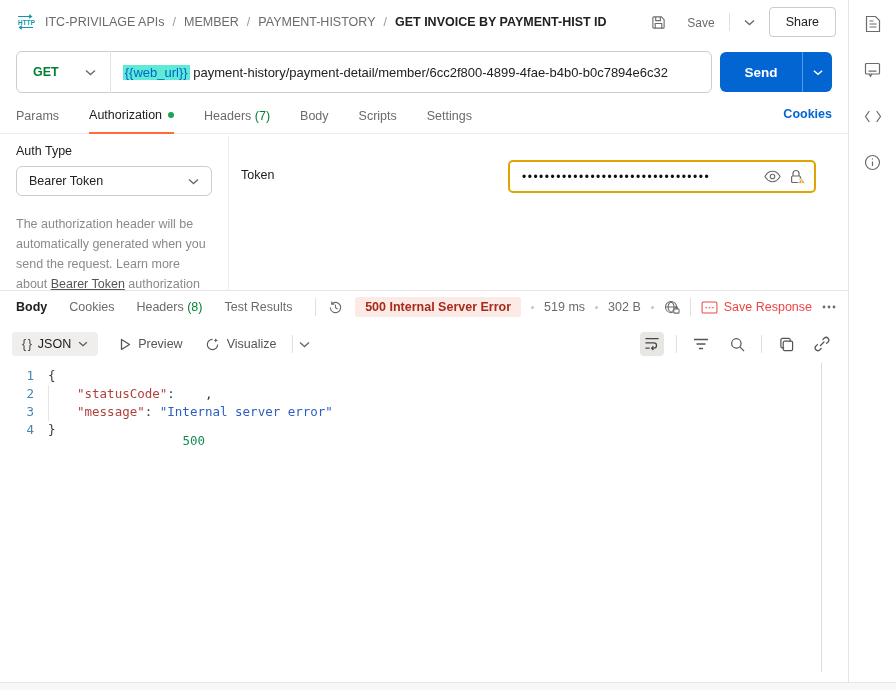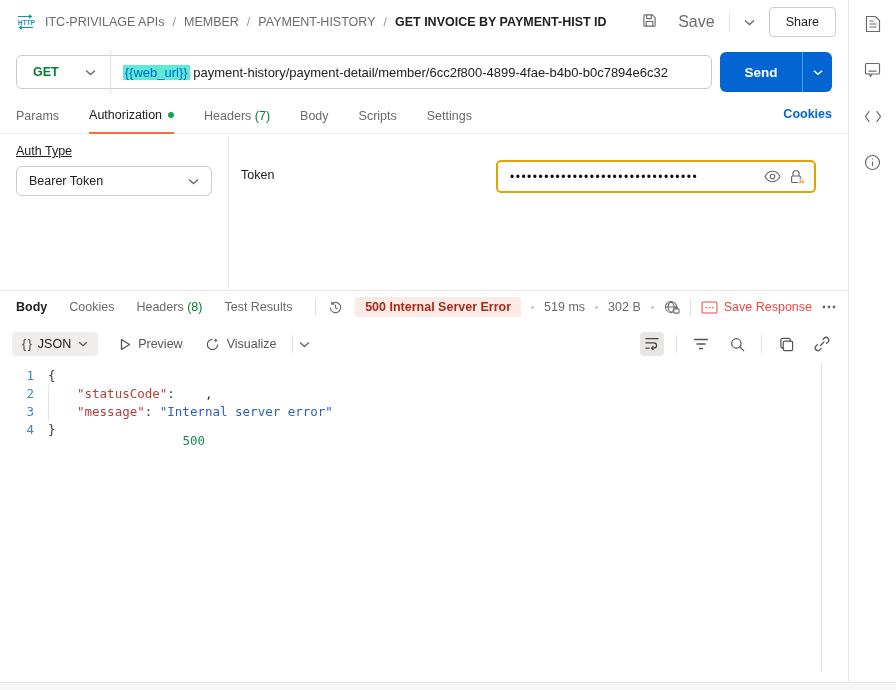--- a/index.html
+++ b/index.html
@@ -11,54 +11,54 @@
   .footer-strip { height:8px; background:#f7f7f7; border-top:1px solid #e8e8e8; }
 
   
   .topbar { height:44px; display:flex; align-items:center; justify-content:space-between; padding:0 12px 0 16px; }
   .crumbs { display:flex; align-items:center; gap:8px; font-size:12.5px; color:#6b6b6b; white-space:nowrap; }
   .crumb { color:#6b6b6b; }
   .crumb-sep { color:#9a9a9a; }
   .crumb-current { color:#212121; font-weight:700; }
   .http-logo { color:#1295a8; display:flex; align-items:center; margin-right:2px; }
   .top-actions { display:flex; align-items:center; gap:8px; color:#6b6b6b; }
-  .save-btn { display:flex; align-items:flex-start; gap:21px; font-size:16px; color:#6b6b6b; cursor:pointer; padding:4px 6px; }
+  .save-btn { display:flex; align-items:flex-end; gap:21px; font-size:12px; color:#6b6b6b; cursor:pointer; padding:4px 6px; }
   .mini-divider { width:1px; height:18px; background:#e0e0e0; }
   .chev-btn { padding:4px 6px; cursor:pointer; display:flex; align-items:center; }
   .share-btn { border:1px solid #ccc; border-radius:4px; background:#fff; font-size:12.5px; color:#212121; padding:7px 16px; cursor:pointer; }
 
   
   .request-row { height:56px; display:flex; align-items:center; gap:8px; padding:0 16px; }
-  .url-box { flex:1; height:34px; border:1px solid #ccc; border-radius:6px; display:flex; align-items:center; background:#fff; min-width:0; }
+  .url-box { flex:1; height:42px; border:1px solid #ccc; border-radius:6px; display:flex; align-items:center; background:#fff; min-width:0; }
   .method { display:flex; align-items:center; gap:26px; padding:0 14px 0 16px; cursor:pointer; }
   .method-label { color:#007f31; font-weight:700; font-size:12.5px; }
   .url-divider { width:1px; height:42px; background:#e3e3e3; }
   .url-text { padding:0 12px; font-size:13px; white-space:nowrap; overflow:hidden; }
   .url-var { color:#0265d2; background:#5eead4; border-radius:2px; padding:1px 2px; }
   .send-btn { width:112px; height:40px; background:#0265d2; border-radius:6px; display:flex; align-items:stretch; color:#fff; cursor:pointer; overflow:hidden; }
   .send-main { flex:1; display:flex; align-items:center; justify-content:center; font-size:13.5px; font-weight:700; }
   .send-caret { width:30px; display:flex; align-items:center; justify-content:center; border-left:1px solid rgba(255,255,255,.35); }
 
   
   .req-tabs { height:34px; display:flex; align-items:center; padding:0 16px; font-size:12.5px; color:#6b6b6b; border-bottom:1px solid #ededed; position:relative; }
   .rtab { padding:0 0 10px 0; margin-right:30px; cursor:pointer; position:relative; white-space:nowrap; top:4px; }
   .rtab.active { color:#212121; border-bottom:2px solid #ff6c37; }
   .dot-green { display:inline-block; width:6px; height:6px; border-radius:50%; background:#18a558; margin-left:6px; vertical-align:middle; }
   .count-green { color:#007f31; }
   .cookies-link { margin-left:auto; color:#0265d2; font-weight:700; cursor:pointer; padding-bottom:6px; }
 
   
   .auth { height:156px; display:flex; overflow:hidden; }
   .auth-left { width:228px; padding:10px 16px 0 16px; flex-shrink:0; }
-  .auth-type-label { font-size:12.5px; color:#212121; margin-bottom:8px;text-decoration:underline; }
+  .auth-type-label { font-size:12.5px; color:#212121; margin-bottom:8px; }
   .auth-select { width:196px; height:30px; border:1px solid #ccc; border-radius:6px; display:flex; align-items:center; justify-content:space-between; padding:0 12px; font-size:12.5px; cursor:pointer; color:#212121; background:#fff; }
   .auth-desc { margin-top:18px; font-size:12.5px; color:#8a8a8a; line-height:20px; width:198px; }
   .auth-desc-link { color:#555; text-decoration:underline; cursor:pointer; }
   .auth-vline { width:1px; background:#ededed; margin-top:2px; }
-  .auth-right { flex:1; display:flex; padding:26px 32px 0 12px; }
+  .auth-right { flex:1; display:flex; padding:26px 32px 0 12px; gap:12px; }
   .token-label { font-size:12.5px; color:#212121; padding-top:8px; width:255px; }
   .token-field { flex:1; height:33px; border:2px solid #e0a500; border-radius:5px; background:#fff; display:flex; align-items:center; padding:0 8px 0 12px; gap:8px; min-width:0; }
   .token-dots { flex:1; font-size:12px; letter-spacing:1.5px; color:#111; white-space:nowrap; overflow:hidden; }
   .token-icon { color:#6b6b6b; display:flex; align-items:center; cursor:pointer; flex-shrink:0; }
 
   
   .response { flex:1; border-top:1px solid #e6e6e6; display:flex; flex-direction:column; min-height:0; }
   .resp-header { height:32px; display:flex; align-items:center; padding:0 12px 0 16px; font-size:12.5px; color:#6b6b6b; }
   .resp-tab { margin-right:22px; cursor:pointer; white-space:nowrap; }
   .resp-tab.active { color:#212121; font-weight:700; }
@@ -170,20 +170,21 @@
       <div class="auth-left">
         <div class="auth-type-label">Auth Type</div>
         <div class="auth-select">
           <span>Bearer Token</span>
           <span>
             <svg width="11" height="7" viewBox="0 0 11 7" fill="none" stroke="#6b6b6b" stroke-width="1.4">
                 <polyline points="1,1.5 5.5,5.5 10,1.5"></polyline>
               </svg>
           </span>
         </div>
+        <div class="auth-desc"><span>The authorization header will be automatically generated when you send the request. Learn more about </span><span class="auth-desc-link">Bearer Token</span><span> authorization</span></div>
       </div>
       <div class="auth-vline"></div>
       <div class="auth-right">
         <div class="token-label">Token</div>
         <div class="token-field">
           <span class="token-dots">•••••••••••••••••••••••••••••••••</span>
           <span class="token-icon">
             <svg width="17" height="13" viewBox="0 0 18 13" fill="none" stroke="currentColor" stroke-width="1.2">
               <path d="M1 6.5 C3.2 2.6 6 1 9 1 s5.8 1.6 8 5.5 C14.8 10.4 12 12 9 12 S3.2 10.4 1 6.5 Z"></path>
               <circle cx="9" cy="6.5" r="2.4"></circle>

